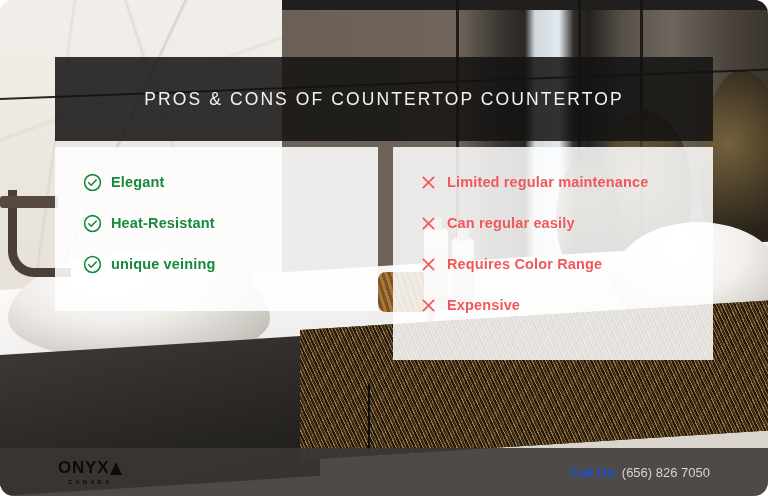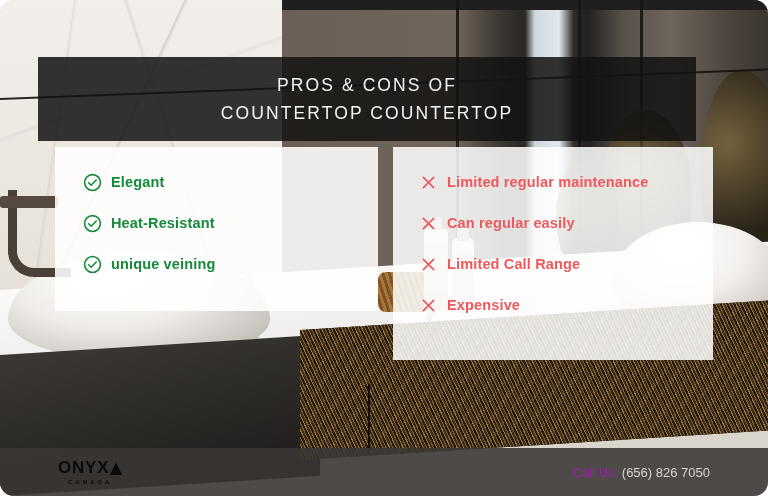--- a/index.html
+++ b/index.html
@@ -95,23 +95,23 @@
   
   .bottle{position:absolute;border-radius:5px 5px 3px 3px;background:linear-gradient(180deg,#e6e2dc,#cfcac2);}
   .bottle-cap{position:absolute;width:12px;height:13px;border-radius:3px;background:#b9b2a8;}
   .towel{
     position:absolute;left:378px;top:272px;width:52px;height:40px;border-radius:8px;
     background:repeating-linear-gradient(72deg,#a9763c 0 3px,#7c5326 3px 6px);
   }
 
   
   #header-band{
-    position:absolute;left:38px;top:57px;width:658px;height:84px;
+    position:absolute;left:55px;top:57px;width:658px;height:84px;
     background:rgba(20,19,18,.86);
-    display:flex;flex-direction:column;align-items:center;justify-content:center;gap:7px;
+    display:flex;flex-direction:row;align-items:center;justify-content:center;gap:7px;
   }
   .header-line{
     color:#f4f2f0;font-size:17.5px;letter-spacing:2.1px;font-weight:400;white-space:nowrap;
   }
   
   #header-diagonal{
     position:absolute;left:0;top:98px;width:768px;height:2px;background:#14120f;
     transform:skewY(-2.2deg);transform-origin:left top;opacity:.9;
   }
 
@@ -139,21 +139,21 @@
     background:rgba(58,55,52,.88);
     display:flex;align-items:center;justify-content:space-between;
     padding:0 58px;box-sizing:border-box;
   }
   #logo{display:flex;flex-direction:column;align-items:center;line-height:1;justify-content:space-between;}
   .logo-word{display:flex;align-items:flex-end;color:#0c0b0a;font-size:17px;font-weight:700;letter-spacing:.8px;}
   .logo-a{display:inline-block;width:0;height:0;margin-left:1px;margin-bottom:1px;
     border-left:6.5px solid transparent;border-right:6.5px solid transparent;border-bottom:13px solid #0c0b0a;}
   .logo-sub{color:#0c0b0a;font-size:6px;letter-spacing:3.1px;margin-top:3px;font-weight:700;}
   #contact{font-size:13px;color:#d7d4d1;white-space:nowrap;}
-  #contact .lbl{font-weight:400;color:#a21caf;margin-left:6px;}
+  #contact .lbl{font-weight:700;color:#1d4ed8;margin-left:6px;}
 </style>
 </head>
 <body>
 
 <div id="frame">
 
   <div class="bg">
     <div class="bg-marble-left"></div>
     <div class="bg-window"></div>
     <div class="bg-window-head"></div>
@@ -231,21 +231,21 @@
       <svg class="ico" viewBox="0 0 24 24">
         <path d="M5.5 5.5l13 13M18.5 5.5l-13 13" fill="none" stroke="#f0585c" stroke-width="2.2" stroke-linecap="round"></path>
       </svg>
       <span class="item-label">Can regular easily</span>
     </div>
 
     <div class="item">
       <svg class="ico" viewBox="0 0 24 24">
         <path d="M5.5 5.5l13 13M18.5 5.5l-13 13" fill="none" stroke="#f0585c" stroke-width="2.2" stroke-linecap="round"></path>
       </svg>
-      <span class="item-label">Limited Call Range</span>
+      <span class="item-label">Requires Color Range</span>
     </div>
 
     <div class="item">
       <svg class="ico" viewBox="0 0 24 24">
         <path d="M5.5 5.5l13 13M18.5 5.5l-13 13" fill="none" stroke="#f0585c" stroke-width="2.2" stroke-linecap="round"></path>
       </svg>
       <span class="item-label">Expensive</span>
     </div>
 
   </div>

